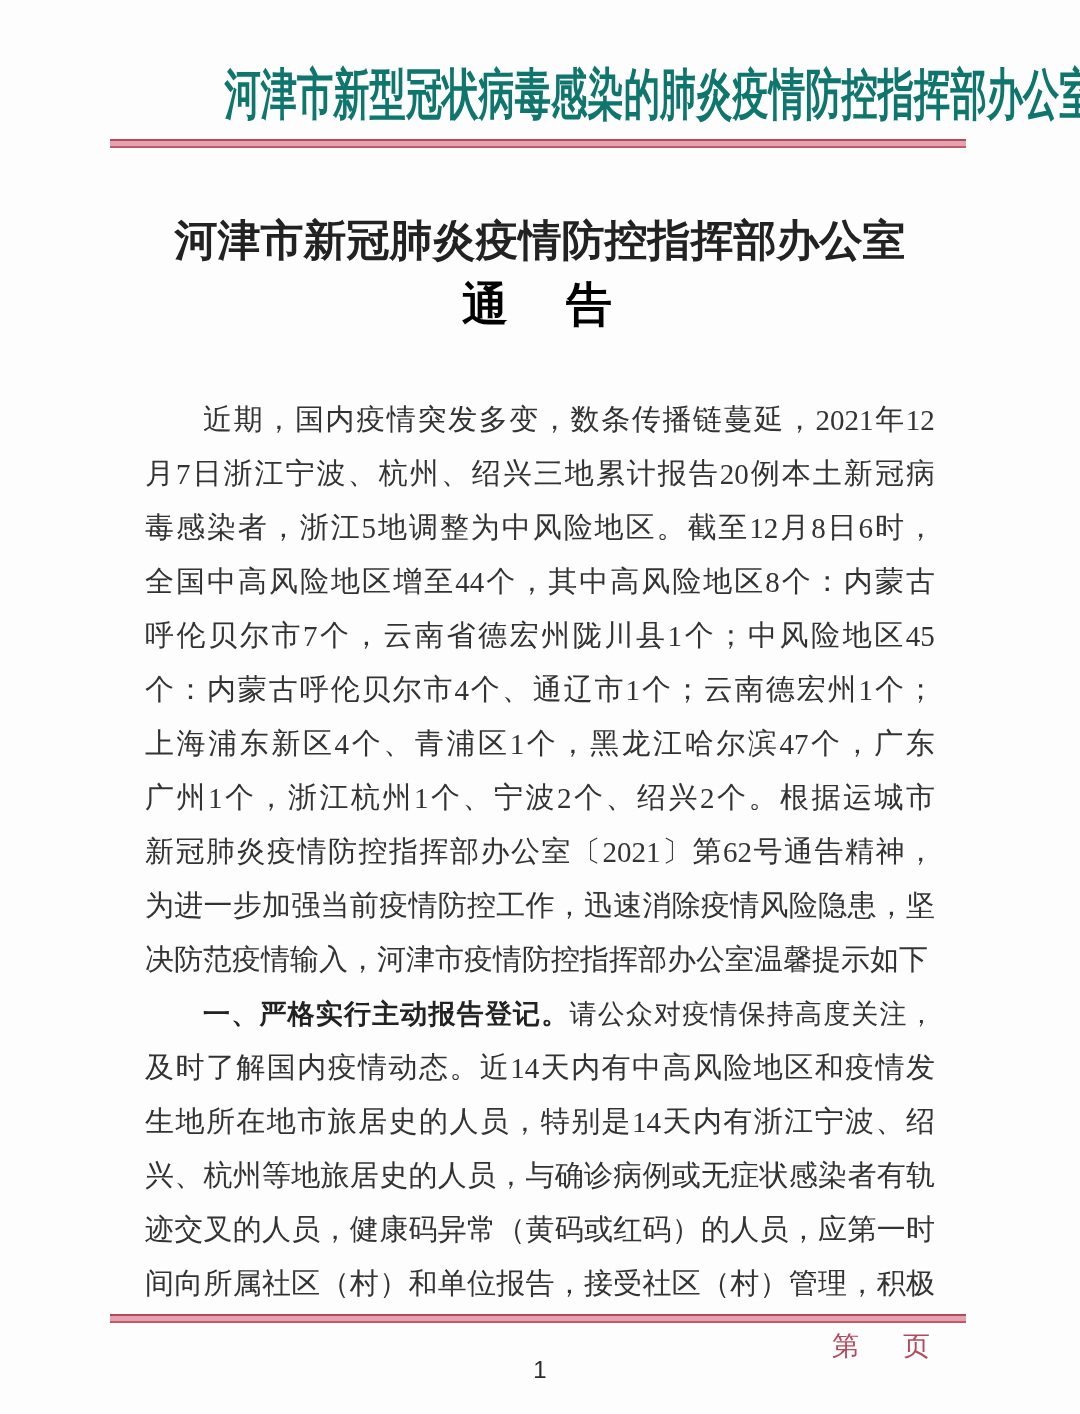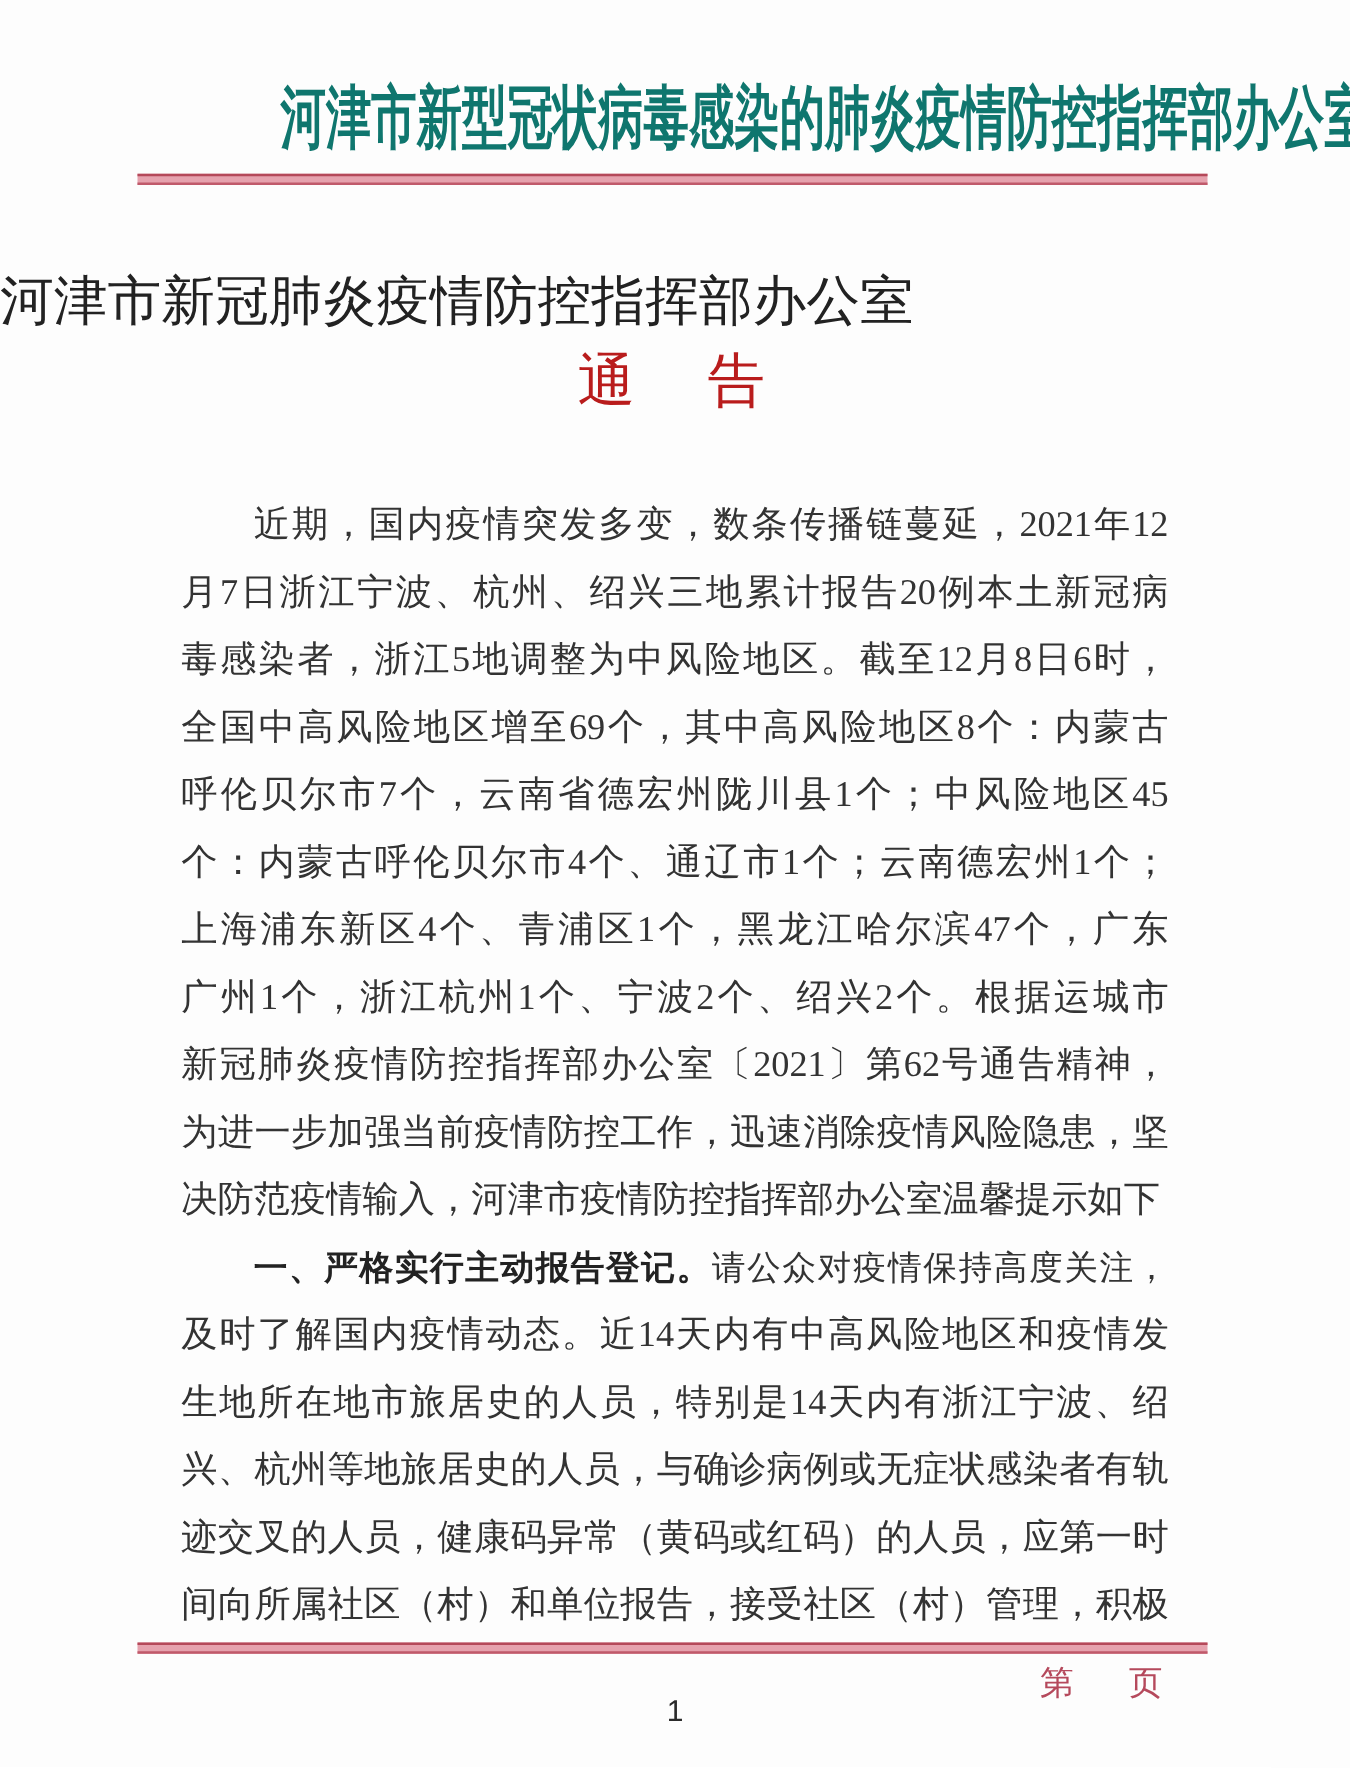--- a/index.html
+++ b/index.html
@@ -29,30 +29,30 @@
     position:absolute;left:110px;width:856px;height:5px;
     background:#e6a2ae;
     border-top:2px solid #b5495a;
     border-bottom:2px solid #c05a6b;
   }
   .rule-top{top:139px;}
   .rule-bottom{top:1314px;}
   
   .doc-title{
     position:absolute;top:212px;left:0;width:1080px;
-    text-align:left;
-    font-size:43px;font-weight:400;
+    text-align:center;
+    font-size:43px;font-weight:700;
     color:#222222;
     letter-spacing:0px;
   }
   .notice-word{
     position:absolute;top:274px;left:0;width:1080px;
     text-align:center;
-    font-size:46px;font-weight:400;
-    color:#b91c1c;
+    font-size:46px;font-weight:700;
+    color:#000000;
     letter-spacing:6px;
   }
   
   .body-block{
     position:absolute;top:393px;left:145px;width:790px;
   }
   .body-line{
     display:flex;
     justify-content:space-between;
     align-items:center;
@@ -187,21 +187,21 @@
         <span>全</span>
         <span>国</span>
         <span>中</span>
         <span>高</span>
         <span>风</span>
         <span>险</span>
         <span>地</span>
         <span>区</span>
         <span>增</span>
         <span>至</span>
-        <span>69</span>
+        <span>44</span>
         <span>个</span>
         <span>，</span>
         <span>其</span>
         <span>中</span>
         <span>高</span>
         <span>风</span>
         <span>险</span>
         <span>地</span>
         <span>区</span>
         <span>8</span>

